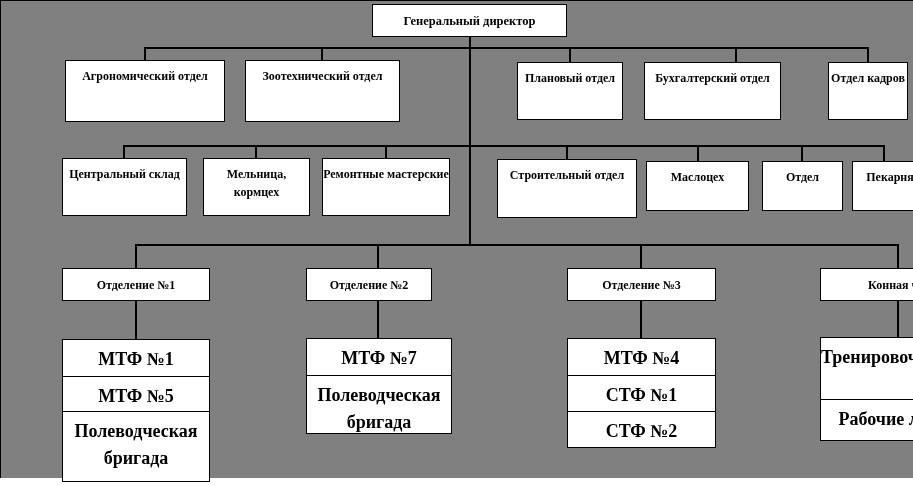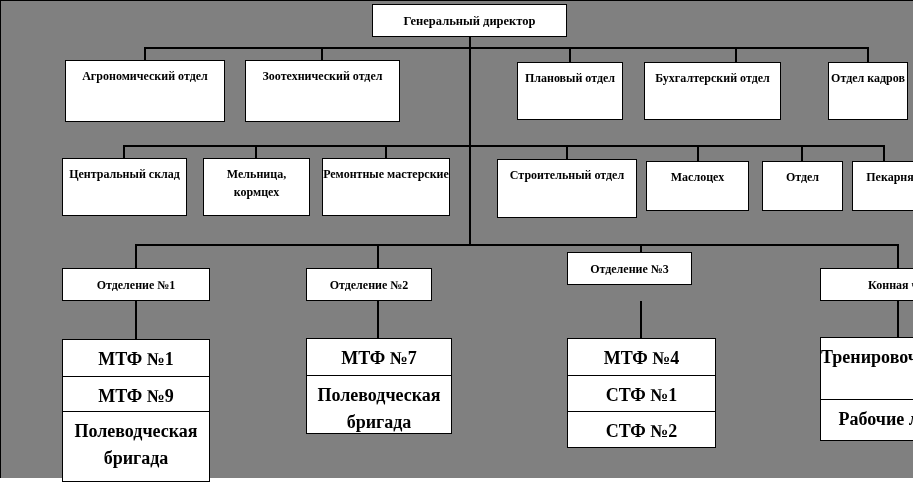--- a/index.html
+++ b/index.html
@@ -130,33 +130,33 @@
   <div class="node" style="left:852px;top:161px;width:76px;height:50px;white-space:nowrap">
     <span>Пекарня</span>
   </div>
 
   <div class="node single" style="left:62px;top:268px;width:148px;height:33px">
     <span>Отделение №1</span>
   </div>
   <div class="node single" style="left:306px;top:268px;width:126px;height:33px">
     <span>Отделение №2</span>
   </div>
-  <div class="node single" style="left:567px;top:252px;width:125px;height:33px">
+  <div class="node single" style="left:567px;top:268px;width:149px;height:33px">
     <span>Отделение №3</span>
   </div>
   <div class="node single" style="left:820px;top:268px;width:170px;height:33px;white-space:nowrap">
     <span>Конная часть</span>
   </div>
 
   <div class="stack" style="left:62px;top:339px;width:148px">
     <div class="cell" style="height:36px">
       <span>МТФ №1</span>
     </div>
     <div class="cell" style="height:35px">
-      <span>МТФ №9</span>
+      <span>МТФ №5</span>
     </div>
     <div class="cell" style="height:70px">
       <span>Полеводческая бригада</span>
     </div>
   </div>
 
   <div class="stack" style="left:306px;top:338px;width:146px">
     <div class="cell" style="height:36px">
       <span>МТФ №7</span>
     </div>

